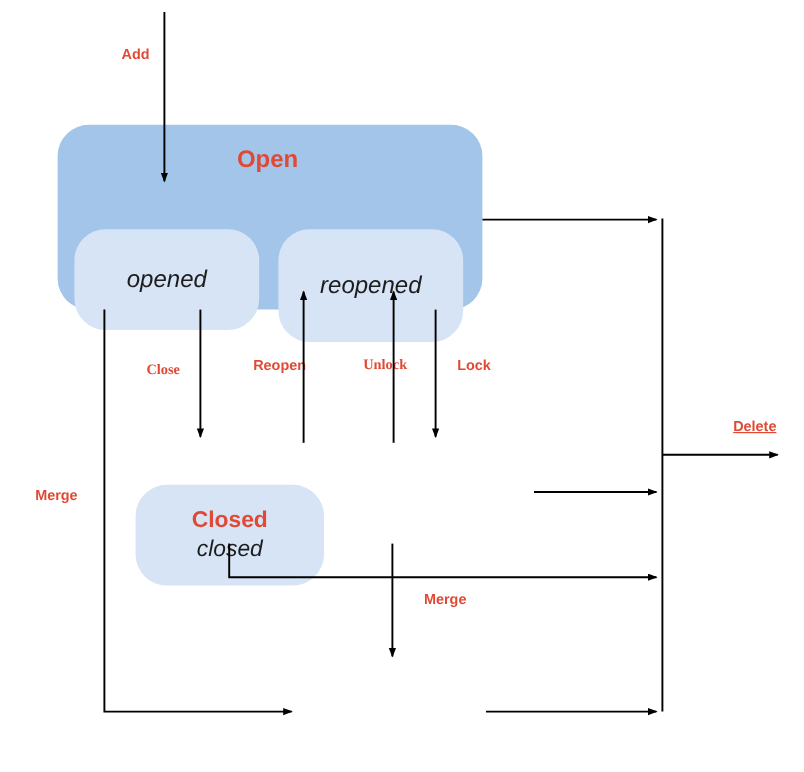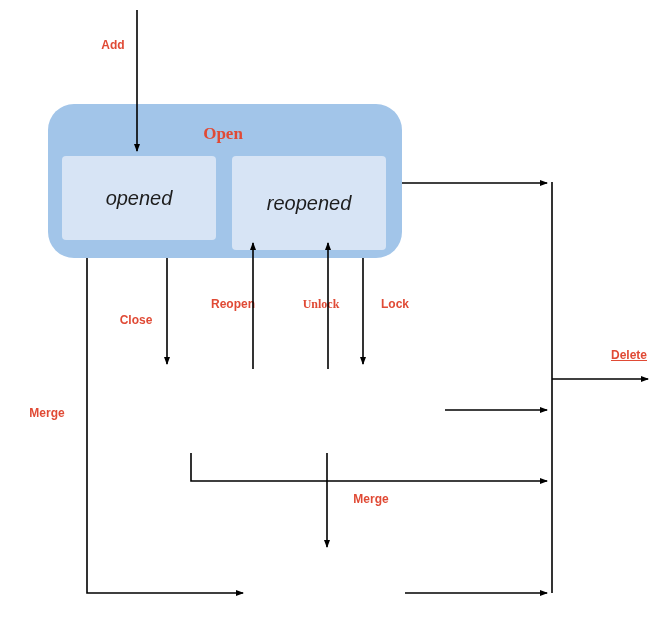--- a/index.html
+++ b/index.html
@@ -14,24 +14,25 @@
   .canvas{
     position:relative;
     width:670px;height:643px;
     background:var(--canvas-bg);
     font-family:"Liberation Sans", sans-serif;
     overflow:hidden;
   }
   .node{
     position:absolute;
     background:var(--state-fill);
-    border-radius:4px;
+    border-radius:26px;
     display:flex;flex-direction:column;
     align-items:center;justify-content:center;
     text-align:center;
+    margin-top:35px;
   }
   .container-node{
     position:absolute;
     background:var(--container-fill);
     border-radius:26px;
   }
   .state-name{
     font-style:italic;
     font-size:20px;
     color:var(--state-text);
@@ -54,24 +55,23 @@
     transform:translate(-50%,-50%);
     font-weight:700;
     font-size:12px;
     color:var(--action-text);
     white-space:nowrap;
   }
   .container-label{
     position:absolute;
     transform:translate(-50%,-50%);
     font-weight:700;
-    font-size:17px;
+    font-size:20px;
     color:var(--action-text);
     white-space:nowrap;
-    font-family:Liberation Serif, serif;
   }
   svg.edges{
     position:absolute;left:0;top:0;
     width:670px;height:643px;
     pointer-events:none;
   }
   svg.edges path{
     fill:none;
     stroke:var(--line);
     stroke-width:1.6;
@@ -89,25 +89,29 @@
   <div class="container-node" style="left:48px;top:104px;width:354px;height:154px;"></div>
   <div class="container-label" style="left:223px;top:134px;">Open</div>
 
   <div class="node" style="left:62px;top:156px;width:154px;height:84px;">
     <div class="state-name">opened</div>
   </div>
   <div class="node" style="left:232px;top:156px;width:154px;height:94px;">
     <div class="state-name">reopened</div>
   </div>
 
+  <div class="node" style="left:113px;top:369px;width:157px;height:84px;">
+    <div class="state-title">Closed</div>
+    <div class="state-sub">closed</div>
+  </div>
 
 
 
   <div class="action-label" style="left:113px;top:45px;">Add</div>
-  <div class="action-label" style="left:136px;top:320px;">Close</div>
+  <div class="action-label" style="left:136px;top:308px;font-family:Liberation Serif, serif;">Close</div>
   <div class="action-label" style="left:233px;top:304px;">Reopen</div>
   <div class="action-label" style="left:321px;top:304px;font-family:Liberation Serif, serif;">Unlock</div>
   <div class="action-label" style="left:395px;top:304px;">Lock</div>
   <div class="action-label" style="left:47px;top:413px;">Merge</div>
   <div class="action-label" style="left:371px;top:499px;">Merge</div>
   <div class="action-label" style="left:629px;top:355px;text-decoration:underline;">Delete</div>
 
   <svg class="edges" viewBox="0 0 670 643">
     <defs>
       <marker id="arrow" markerWidth="9" markerHeight="8" refX="7" refY="3" orient="auto" markerUnits="userSpaceOnUse">

